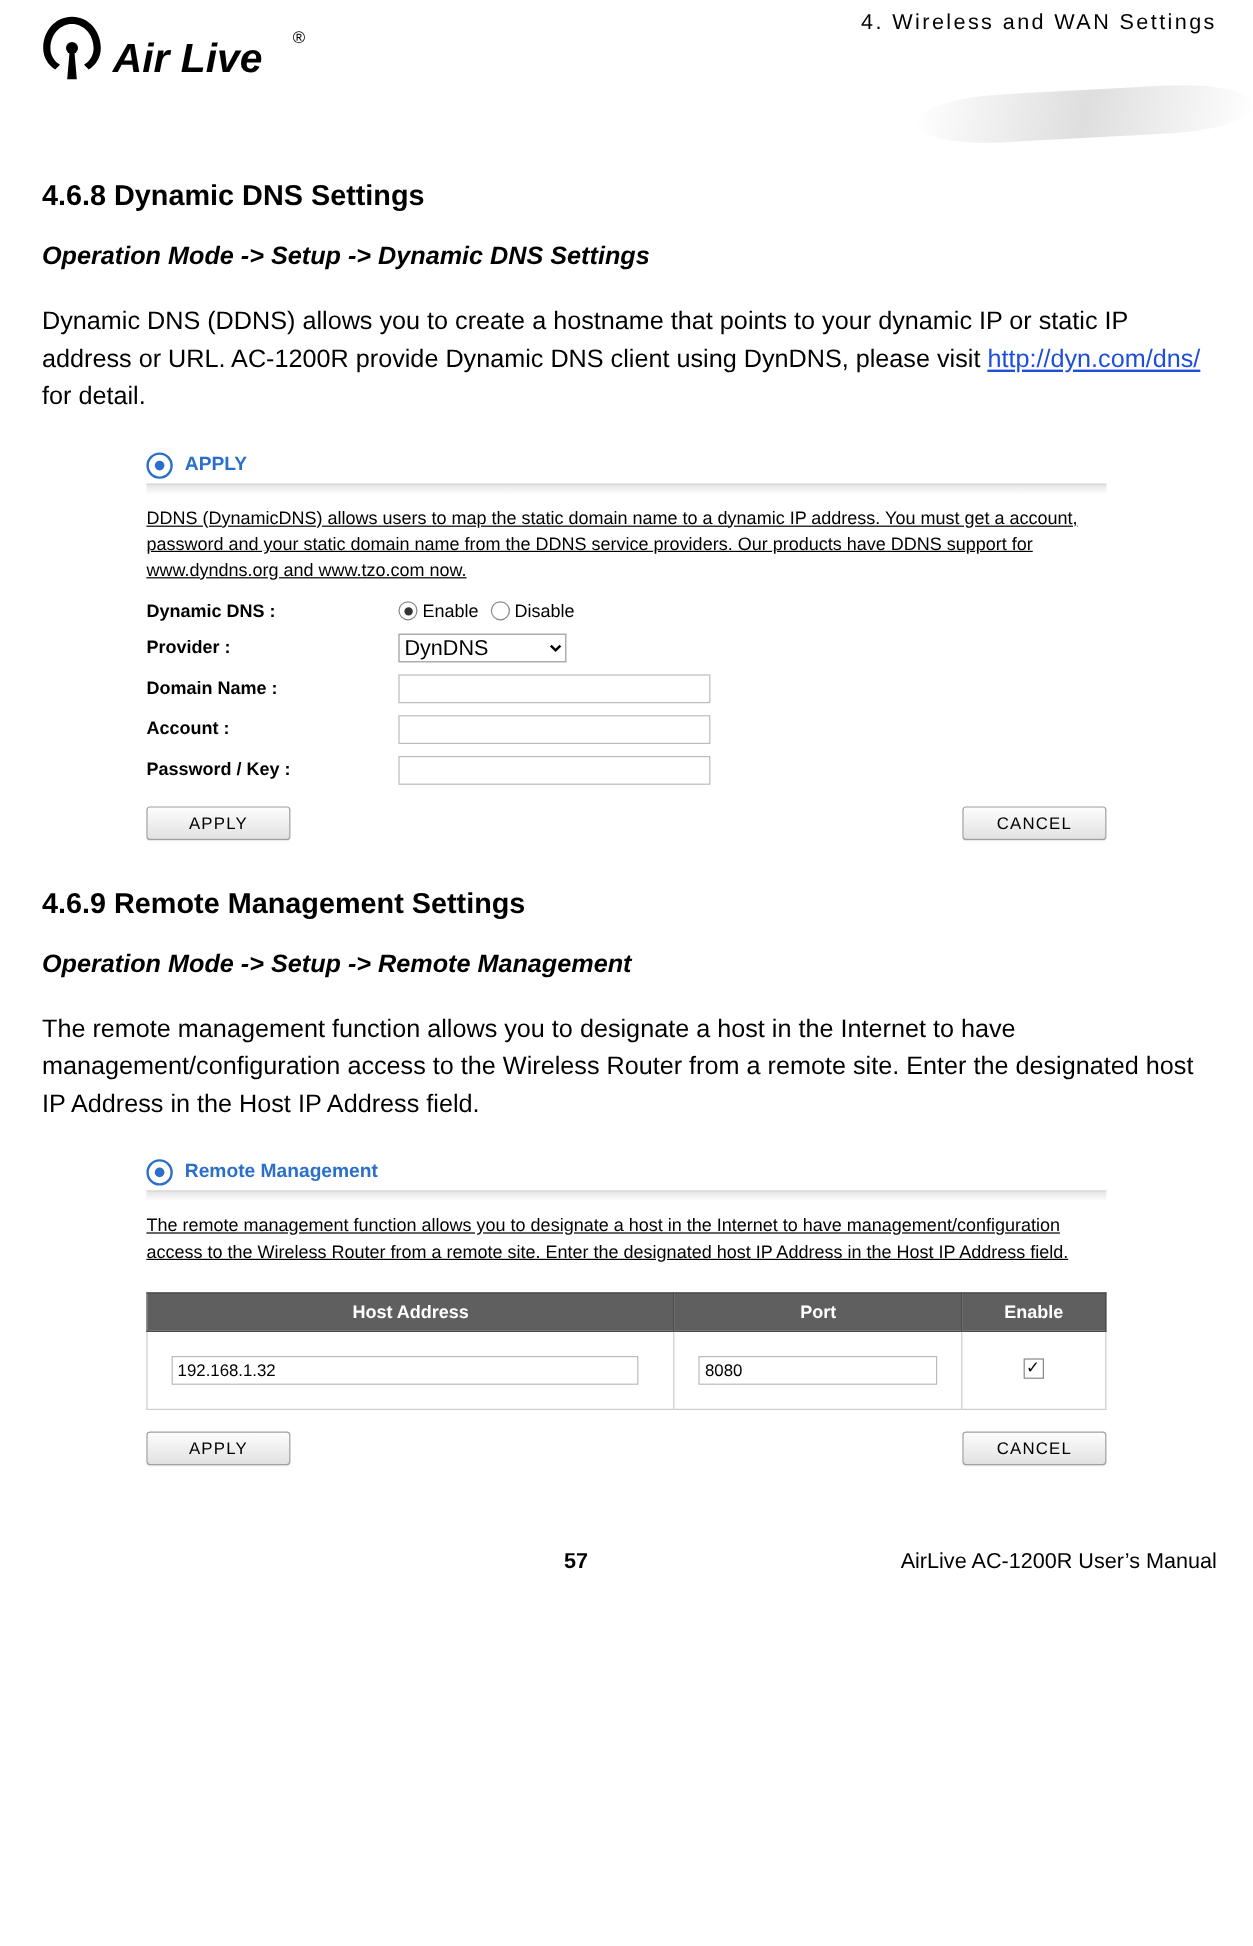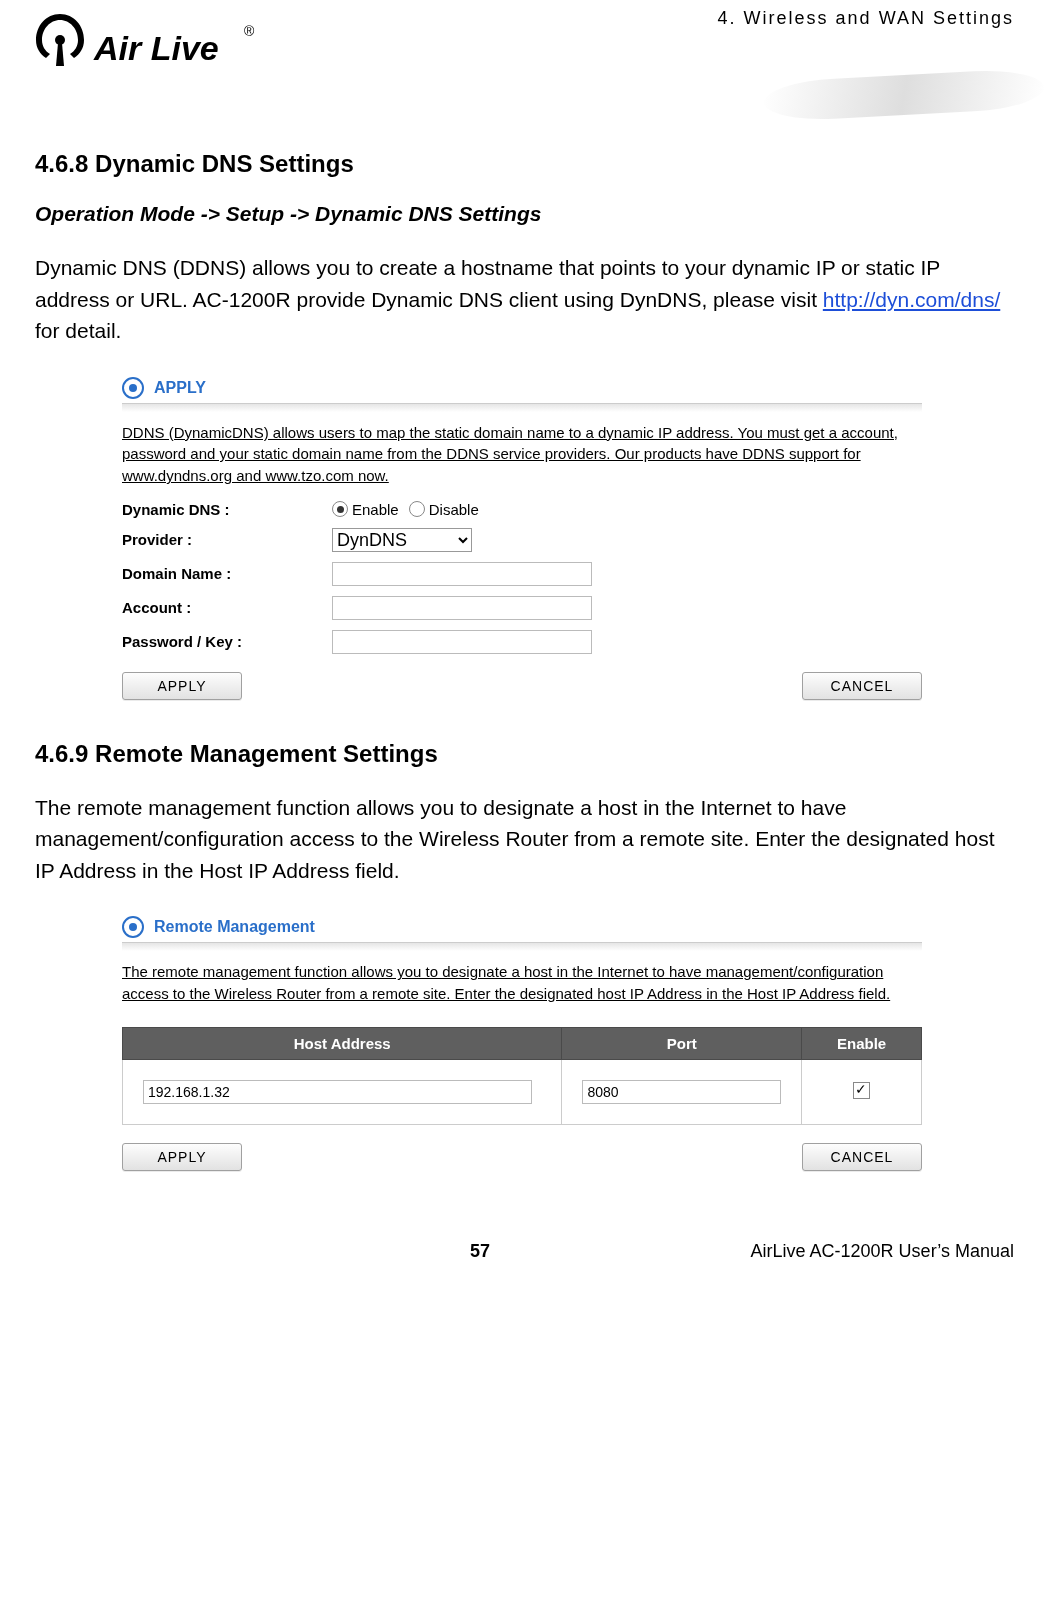--- a/index.html
+++ b/index.html
@@ -296,20 +296,21 @@
         <input class="fake-text" type="text" value="" style="">
       </div>
 
       <div class="button-row">
         <button class="btn">APPLY</button>
         <button class="btn">CANCEL</button>
       </div>
     </div>
 
     <h2 class="section">4.6.9 Remote Management Settings</h2>
+    <div class="breadcrumb">Operation Mode -&gt; Setup -&gt; Remote Management</div>
     <p class="desc">The remote management function allows you to designate a host in the Internet to have management/configuration access to the Wireless Router from a remote site. Enter the designated host IP Address in the Host IP Address field.</p>
 
     <div class="panel">
       <div class="panel-title-row">
         <span class="bullet-icon">
             <span class="bullet-icon-inner"></span>
           </span>
         <span class="panel-title">Remote Management</span>
       </div>
       <div class="panel-gradbar"></div>

